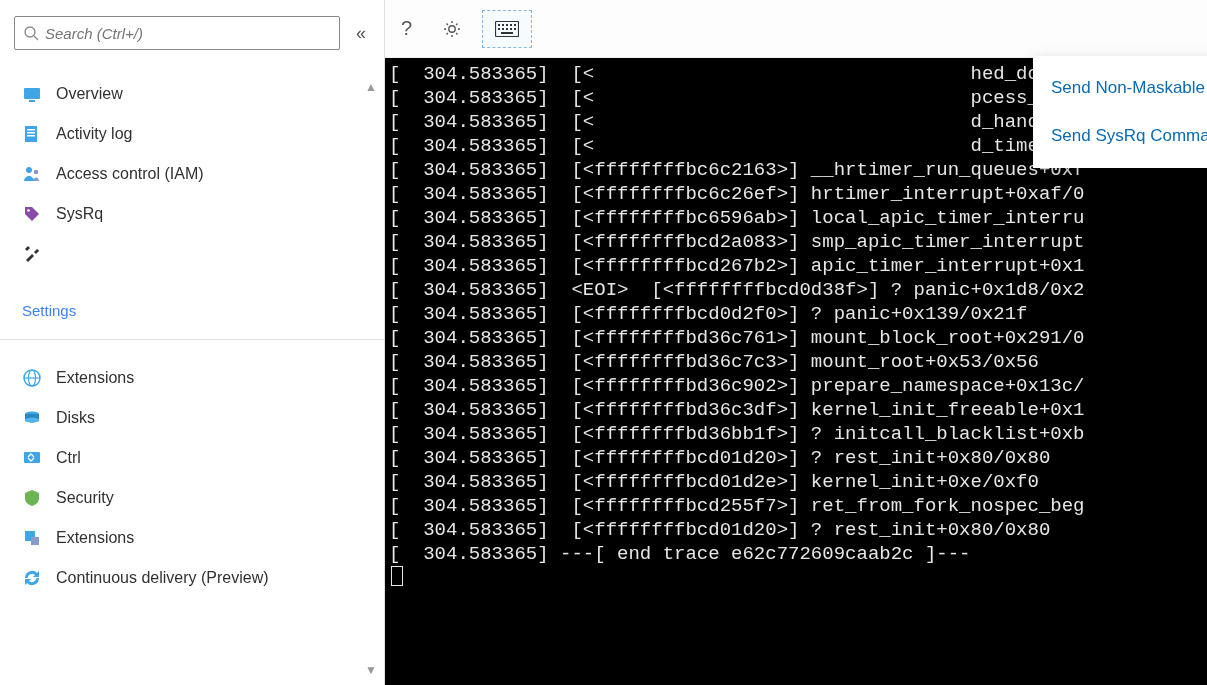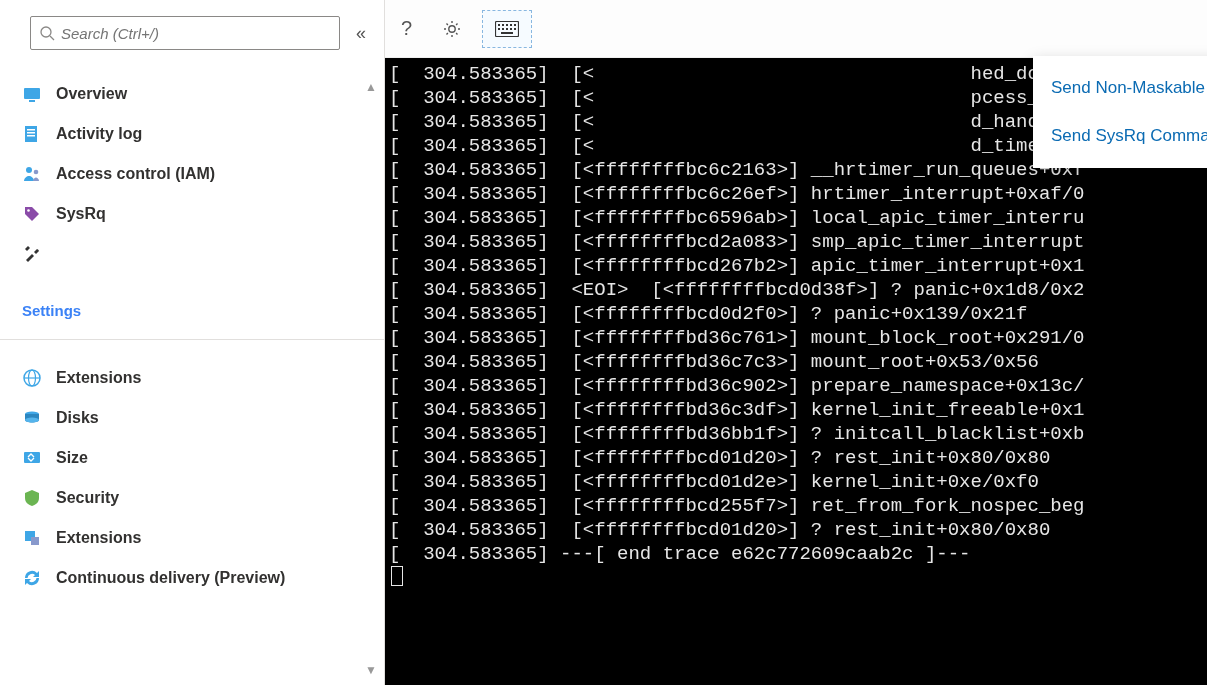--- a/index.html
+++ b/index.html
@@ -17,21 +17,21 @@
   .sidebar {
     width: 385px;
     height: 100%;
     border-right: 1px solid #e1dfdd;
     background: #fff;
     position: relative;
     display: flex;
     flex-direction: column;
   }
   .sidebar-top {
-    padding: 16px 14px 10px 30px;
+    padding: 16px 14px 10px 14px;
     display: flex;
     align-items: center;
   }
   .search-wrap {
     flex: 1;
     display: flex;
     align-items: center;
     border: 1px solid #8a8886;
     border-radius: 2px;
     height: 34px;
@@ -56,21 +56,20 @@
     background: none;
     border: 0;
     cursor: pointer;
     padding: 4px;
   }
   .side-scroll {
     flex: 1;
     overflow-y: auto;
     padding: 0 0 20px 0;
     position: relative;
-    font-weight: bold;
   }
   .nav-list { list-style: none; padding: 14px 14px 0 14px; }
   .nav-item {
     display: flex;
     align-items: center;
     padding: 10px 10px 10px 8px;
     cursor: pointer;
     font-size: 16px;
   }
   .nav-icon {
@@ -259,21 +258,21 @@
             </span>
             <span>Disks</span>
           </li>
           <li class="nav-item">
             <span class="nav-icon">
               <svg width="20" height="20" viewBox="0 0 20 20">
                 <rect x="2" y="4" width="16" height="11" rx="1" fill="#3ea6e6"></rect>
                 <path d="M6 9l3-3 3 3M6 10l3 3 3-3" stroke="#fff" stroke-width="1.3" fill="none"></path>
               </svg>
             </span>
-            <span>Size</span>
+            <span>Ctrl</span>
           </li>
           <li class="nav-item">
             <span class="nav-icon">
               <svg width="20" height="20" viewBox="0 0 20 20">
                 <path d="M10 2l7 3v5c0 5-4 7-7 8-3-1-7-3-7-8V5z" fill="#6bb552"></path>
               </svg>
             </span>
             <span>Security</span>
           </li>
           <li class="nav-item">

